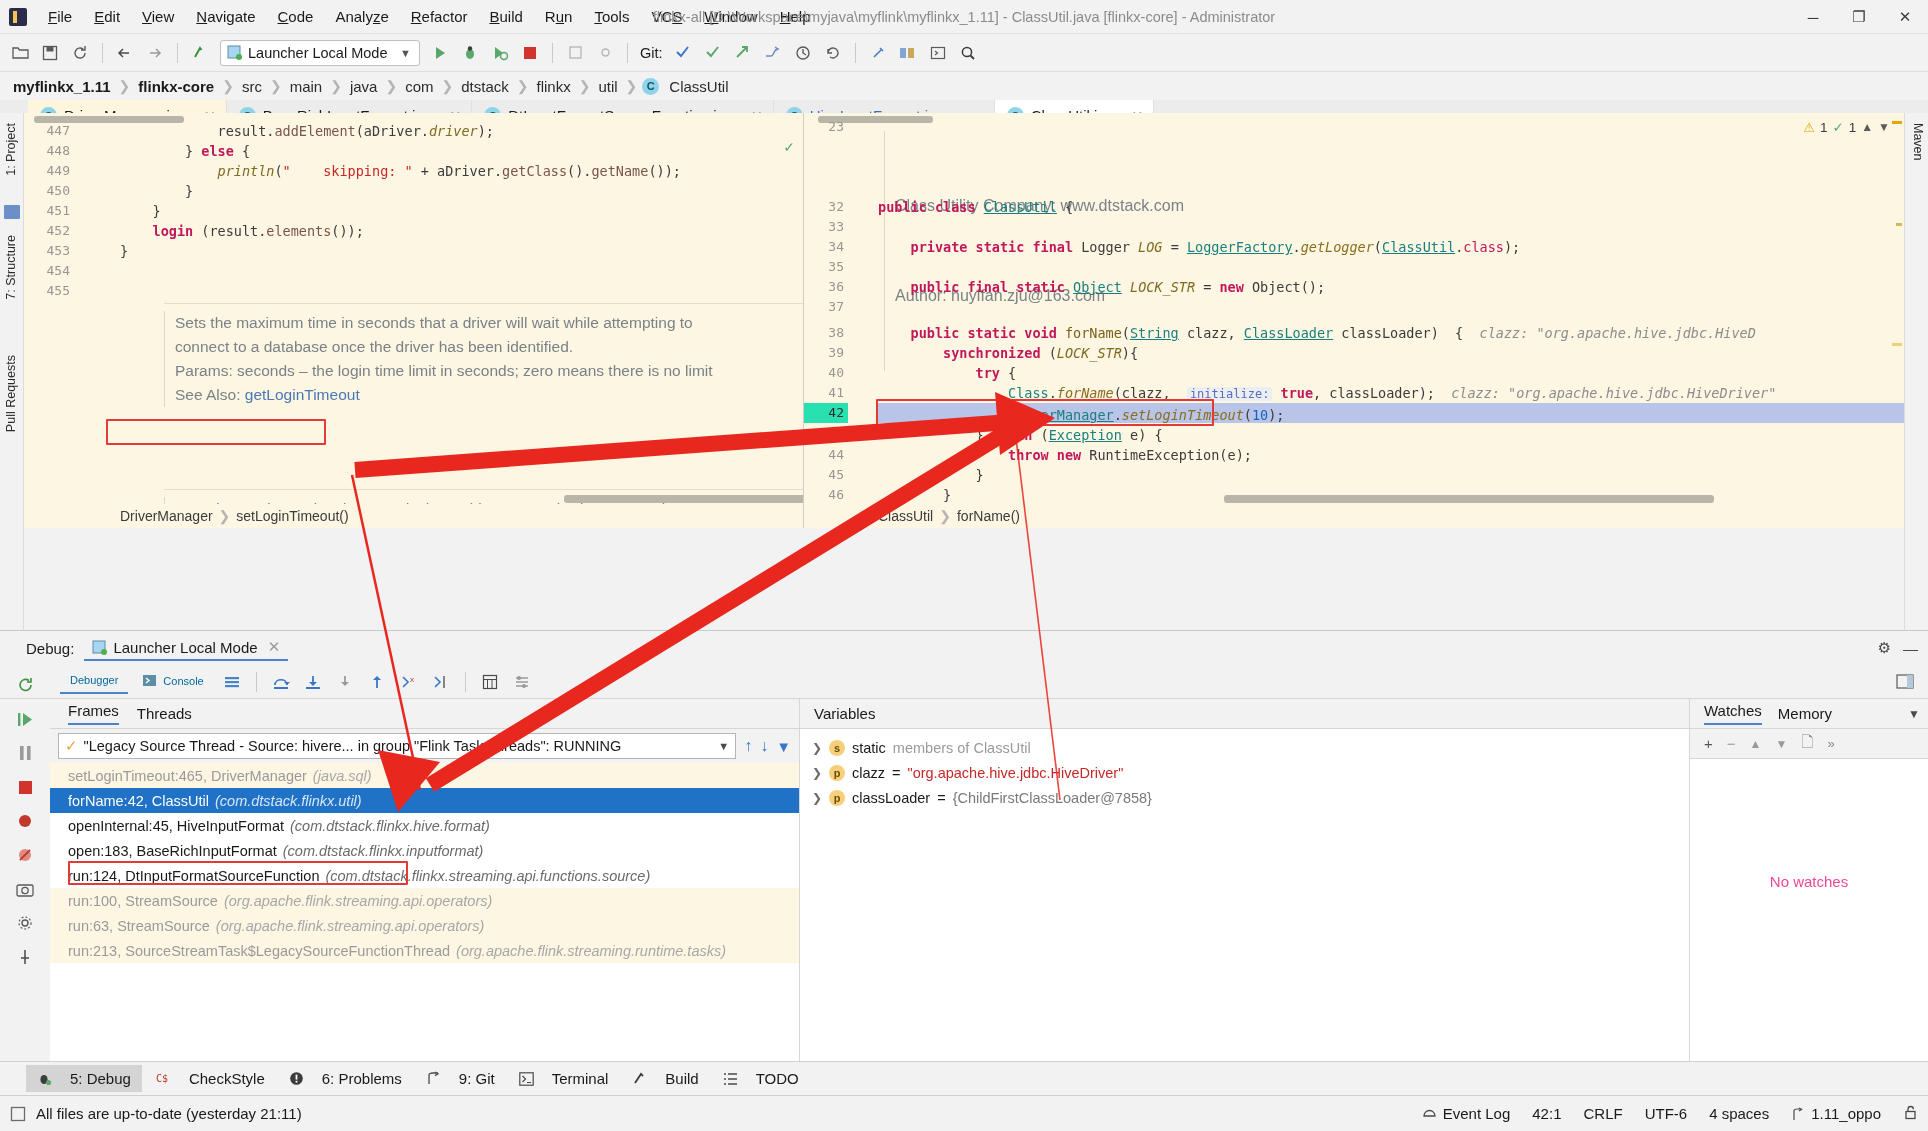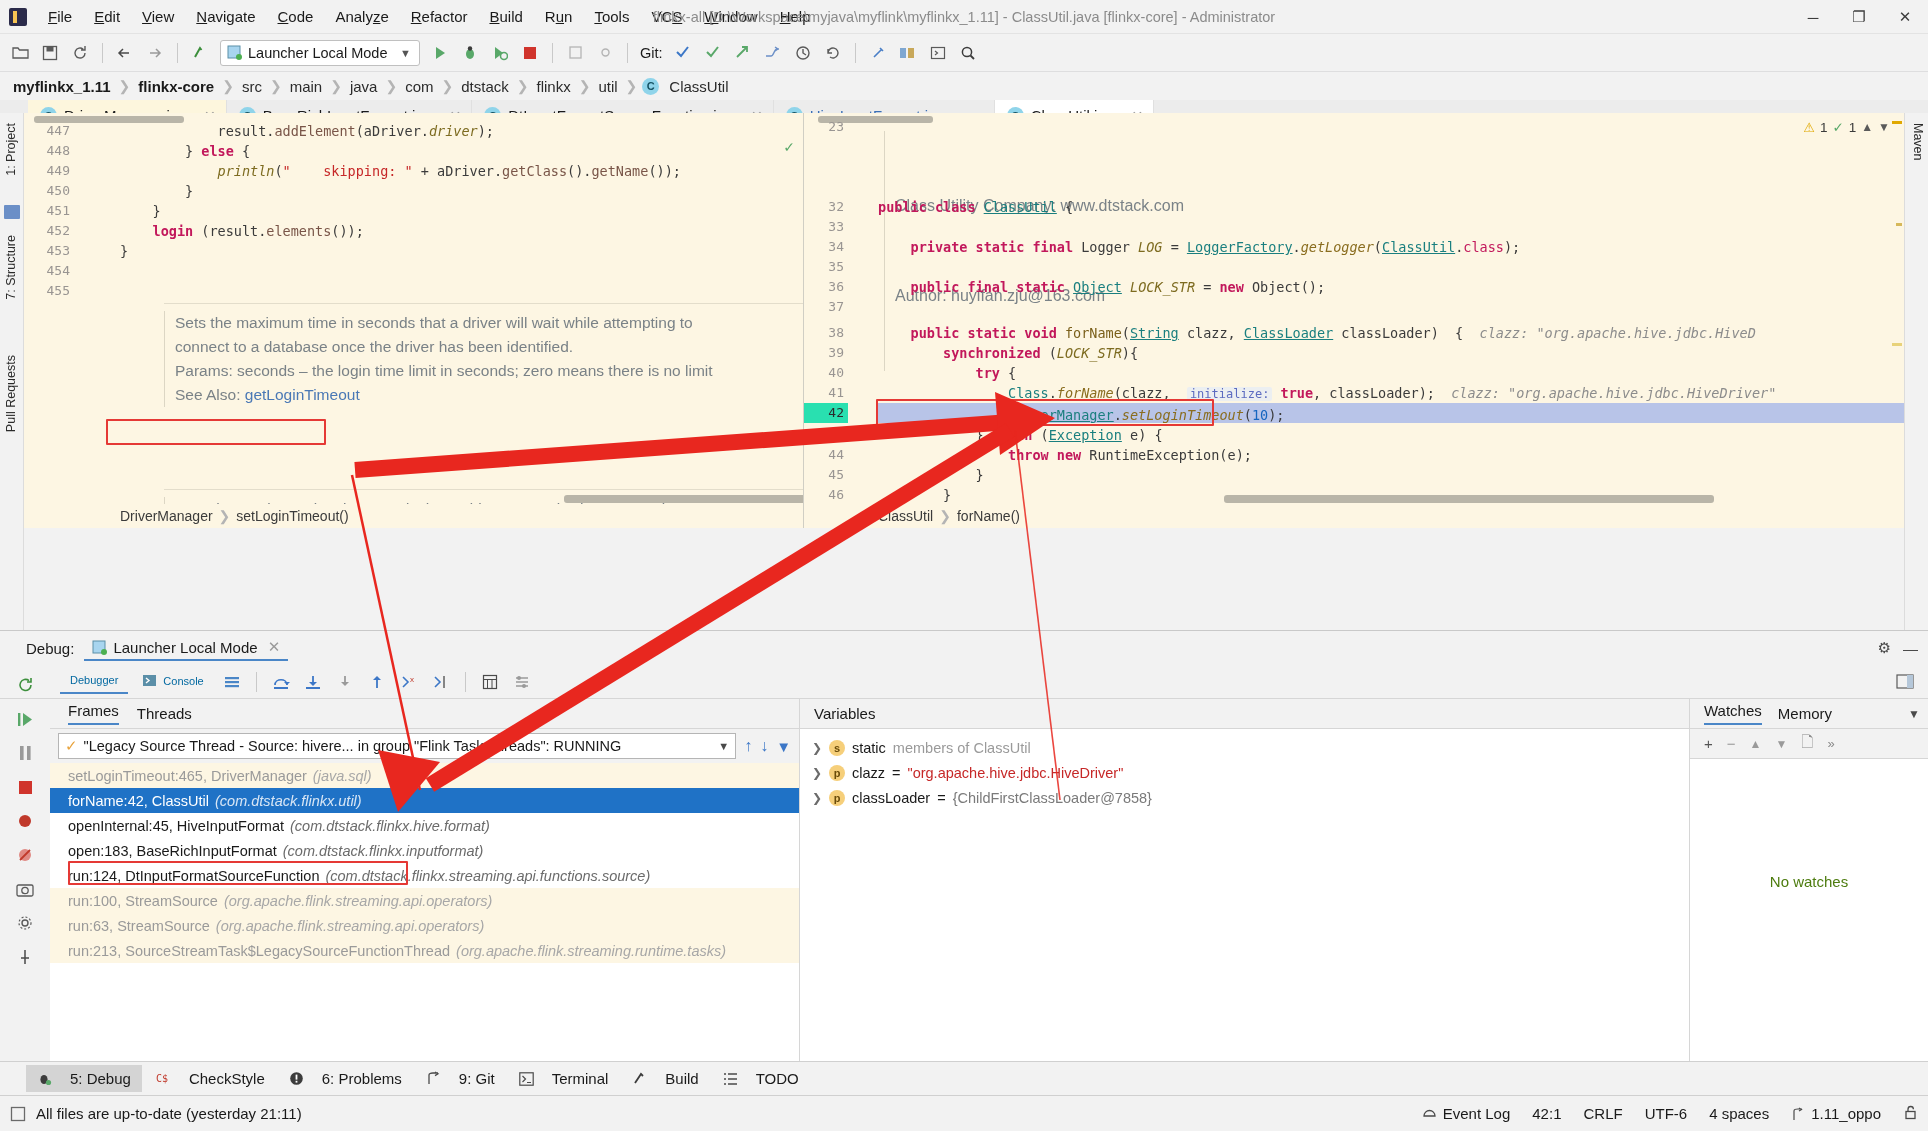--- a/index.html
+++ b/index.html
@@ -231,21 +231,21 @@
   .vname { color: #1a1a1a; }
   .vgrey { color: #9a9a9a; }
   .vstr { color: #c62828; }
   .vobj { color: #7a7a7a; }
 
   .watches-pane { width: 238px; background: #fff; position: relative; }
   .w-tabs { height: 30px; display: flex; align-items: center; gap: 16px; padding-left: 14px; background: #f2f2f2;
     border-bottom: 1px solid #d6d6d6; font-size: 15px; }
   .w-toolbar { height: 30px; display: flex; align-items: center; gap: 14px; padding-left: 14px; background: #f2f2f2;
     border-bottom: 1px solid #d6d6d6; color: #555; font-size: 15px; }
-  .nowatches { position: absolute; top: 48%; left: 0; right: 0; text-align: center; color: #4d7c0f; font-size: 15px; }
+  .nowatches { position: absolute; top: 48%; left: 0; right: 0; text-align: center; color: #ec4899; font-size: 15px; }
 
   
   .bottombar {
     position: absolute; left: 0; right: 0; bottom: 36px; height: 34px;
     background: #f2f2f2; border-top: 1px solid #d0d0d0; display: flex; align-items: center;
     padding-left: 26px; gap: 2px;
   }
   .btool {
     display: flex; align-items: center; gap: 18px; padding: 5px 11px; font-size: 15px; color: #1a1a1a;
   }

